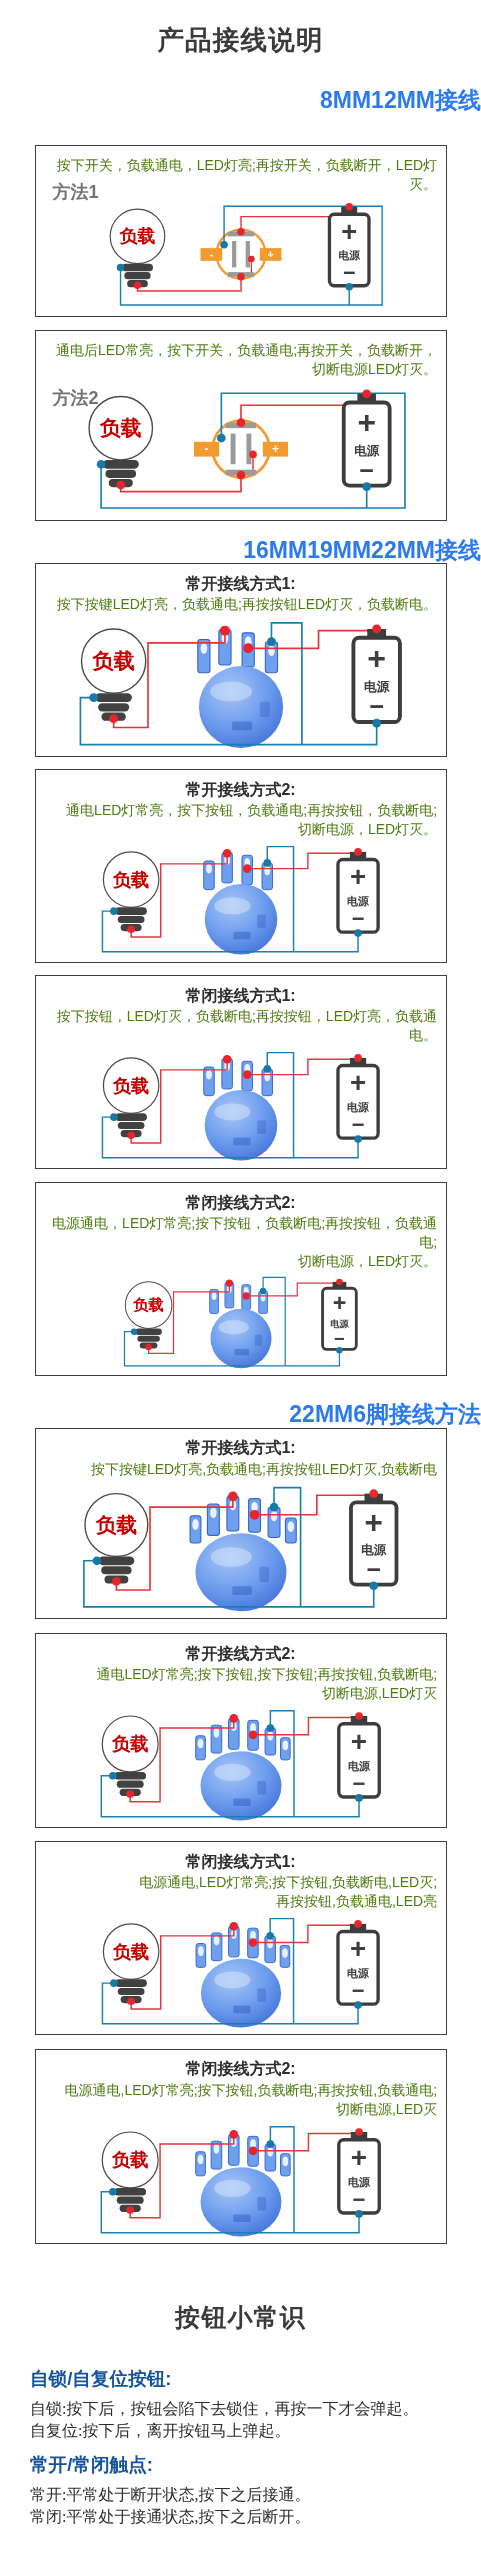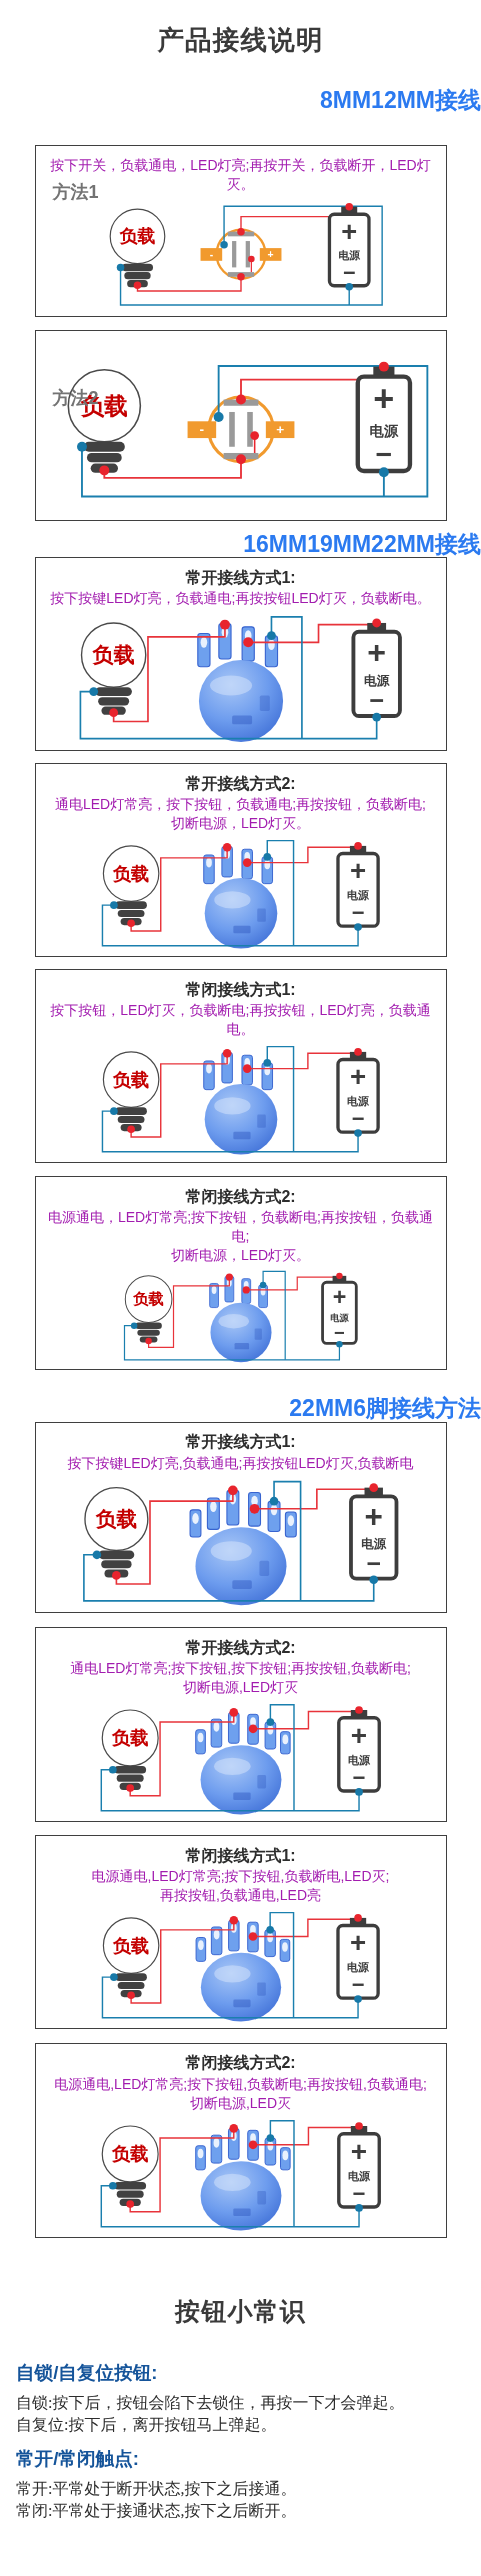--- a/index.html
+++ b/index.html
@@ -5,29 +5,29 @@
   html,body{margin:0;padding:0;background:#fff;}
   body{width:481px;font-family:"Liberation Sans","DejaVu Sans",sans-serif;color:#3a3a3a;}
   .page{width:481px;margin:0 auto;}
 
   .page-title{margin:25px 0 0;text-align:center;font-size:26.5px;line-height:31px;
               font-weight:bold;color:#3a3a3a;letter-spacing:1.2px;}
 
   .section-heading{text-align:right;font-weight:bold;font-size:23px;line-height:26.5px;
                    color:#2b7af0;margin:0;}
   .sh-1{margin-top:31px;}
-  .sh-2{margin-top:10px;}
+  .sh-2{margin-top:16px;}
   .sh-3{margin-top:25px;}
 
   .wire-box{width:412px;margin:0 auto;border:1.2px solid #3f3f3f;box-sizing:border-box;
             background:#fff;display:flex;flex-direction:column;padding:8.4px 0 3.6px;
             position:relative;}
   .box-title{text-align:center;font-size:16px;font-weight:bold;color:#2d2d2d;
              margin:1.2px 0 0;line-height:19px;}
-  .box-desc{text-align:center;font-size:14px;color:#a21caf;margin:2.4px 0 0;
+  .box-desc{text-align:right;font-size:14px;color:#4d7c0f;margin:2.4px 0 0;
             line-height:19px;white-space:pre-line;padding:0 8.4px;}
   .diagram{flex:1;min-height:0;width:100%;}
   .diagram svg{display:block;width:100%;height:100%;}
 
   .method-label{position:absolute;left:17px;font-size:18px;font-weight:bold;color:#737373;}
   .ml-1{top:34px;}
   .ml-2{top:55px;}
 
   .box-1{height:172px;margin-top:31px;}
   .box-2{height:191px;margin-top:13.2px;}
@@ -35,21 +35,21 @@
   .box-4{height:194px;margin-top:12px;}
   .box-5{height:194px;margin-top:12px;}
   .box-6{height:194px;margin-top:13.2px;}
   .box-7{height:191px;margin-top:0;}
   .box-8{height:195px;margin-top:14.4px;}
   .box-9{height:194px;margin-top:13.2px;}
   .box-10{height:195px;margin-top:13.2px;}
 
   .knowledge-title{margin:58px 0 0;text-align:center;font-size:25px;line-height:31px;
                    font-weight:bold;color:#3a3a3a;letter-spacing:1.2px;}
-  .knowledge{padding:0 16px;}
+  .knowledge{padding:0 30px;}
   .k-heading{font-size:18.6px;line-height:24px;font-weight:bold;color:#15549a;margin:0;}
   .kh-1{margin-top:34px;}
   .kh-2{margin-top:10.8px;}
   .k-body{font-size:16px;line-height:22px;color:#2c2c2c;margin:7.2px 0 0;
           white-space:pre-line;font-family:Liberation Serif, serif;}
   .footer-spacer{height:43px;}
 </style>
 </head>
 <body>
 
@@ -100,20 +100,22 @@
             <circle cx="0" cy="82" r="8" fill="#1779a8"></circle>
   </g>
           <circle cx="330" cy="80" r="8" fill="#e8242d"></circle>
           <circle cx="330" cy="176" r="8" fill="#e8242d"></circle>
           <circle cx="294" cy="108" r="8" fill="#1779a8"></circle>
         </svg>
       </div>
   </section>
 
   <section class="wire-box box-2">
+    <p class="box-desc">通电后LED常亮，按下开关，负载通电;再按开关，负载断开，
+切断电源LED灯灭。</p>
     <div class="method-label ml-2">方法2</div>
     <div class="diagram">
         <svg viewBox="0 0 660 250" preserveAspectRatio="xMidYMid meet">
           <g transform="translate(330,128)">
       <circle r="52" fill="#fff" stroke="#f19a2e" stroke-width="5"></circle>
       <rect x="-86" y="-13" width="46" height="27" fill="#f19a2e"></rect>
       <rect x="40" y="-13" width="46" height="27" fill="#f19a2e"></rect>
       <text x="-63" y="8" text-anchor="middle" font-size="22" font-weight="bold" fill="#fff">-</text>
       <text x="63" y="8" text-anchor="middle" font-size="22" font-weight="bold" fill="#fff">+</text>
       <rect x="-19" y="-28" width="9" height="56" fill="#9a9a9a"></rect>

